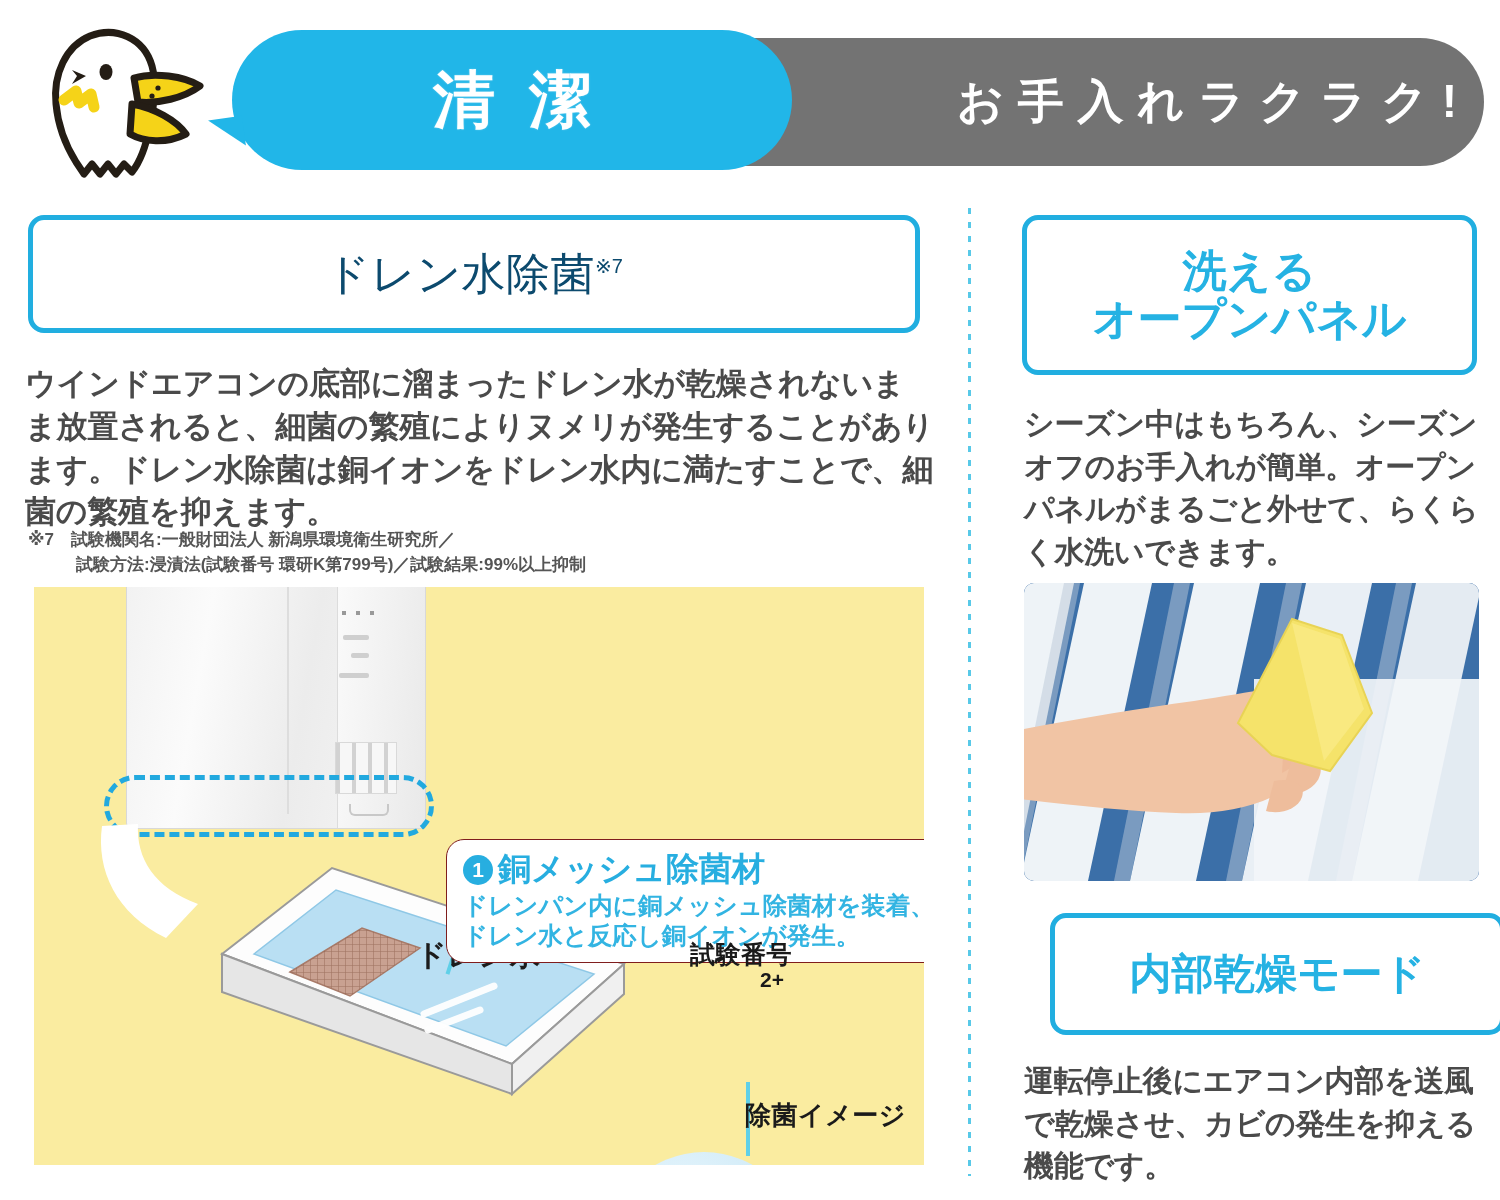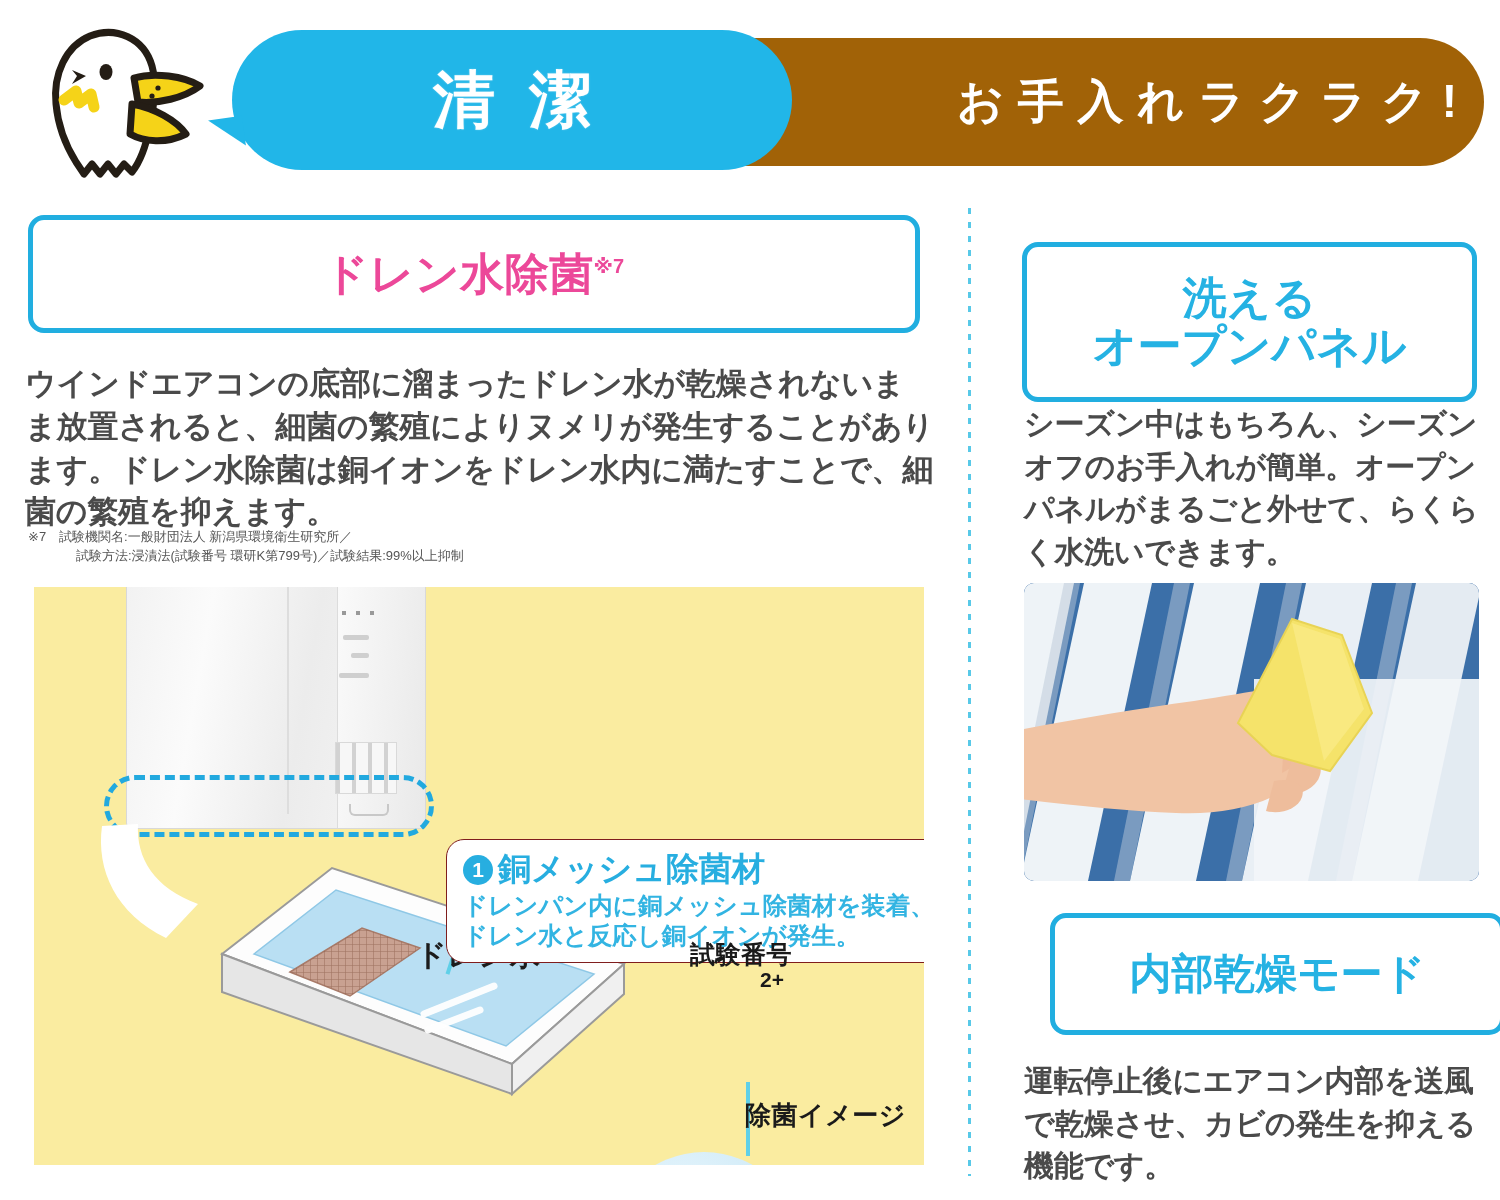--- a/index.html
+++ b/index.html
@@ -61,21 +61,21 @@
     font-weight: bold;
     letter-spacing: 0.55em;
     text-indent: 0.55em;
     text-shadow: 0 0 2px rgba(255,255,255,0.35);
   }
 
   #bubble-right {
     position: absolute;
     left: 600px; top: 38px;
     width: 884px; height: 128px;
-    background: #a16207;
+    background: #737373;
     border-radius: 64px;
     z-index: 2;
   }
 
   #bubble-right-label {
     position: absolute;
     left: 330px; top: 0;
     width: 554px; height: 128px;
     display: flex; align-items: center; justify-content: center;
     color: #ffffff;
@@ -111,23 +111,23 @@
     text-align: center;
   }
 
   #drain-title-box {
     position: absolute;
     left: 8px; top: 10px;
     width: 892px; height: 118px;
   }
 
   #drain-title {
-    color: #ec4899;
+    color: #0c4a6e;
     font-size: 44px;
-    font-weight: bold;
+    font-weight: normal;
     letter-spacing: 0.01em;
   }
   #drain-title sup {
     font-size: 20px;
     vertical-align: super;
     letter-spacing: 0;
   }
 
   #drain-body {
     position: absolute;
@@ -138,22 +138,22 @@
     font-weight: bold;
     line-height: 1.38;
     letter-spacing: -0.005em;
   }
 
   #drain-note {
     position: absolute;
     left: 8px; top: 322px;
     width: 900px;
     color: #555555;
-    font-size: 13px;
-    font-weight: normal;
+    font-size: 17px;
+    font-weight: bold;
     line-height: 1.48;
   }
   #drain-note .note-indent { display: block; padding-left: 48px; }
 
   
   #diagram {
     position: absolute;
     left: 14px; top: 382px;
     width: 890px; height: 578px;
     background: #FAECA0;
@@ -322,21 +322,20 @@
     left: 1010px; top: 205px;
     width: 480px; height: 980px;
   }
 
   #panel-title-box {
     position: absolute;
     left: 12px; top: 10px;
     width: 455px; height: 160px;
     flex-direction: column;
     line-height: 1.1;
-    margin-top: 27px;
   }
   #panel-title-box .t-line {
     color: #25B2E3;
     font-size: 44px;
     font-weight: bold;
     display: block;
   }
 
   #panel-body {
     position: absolute;

